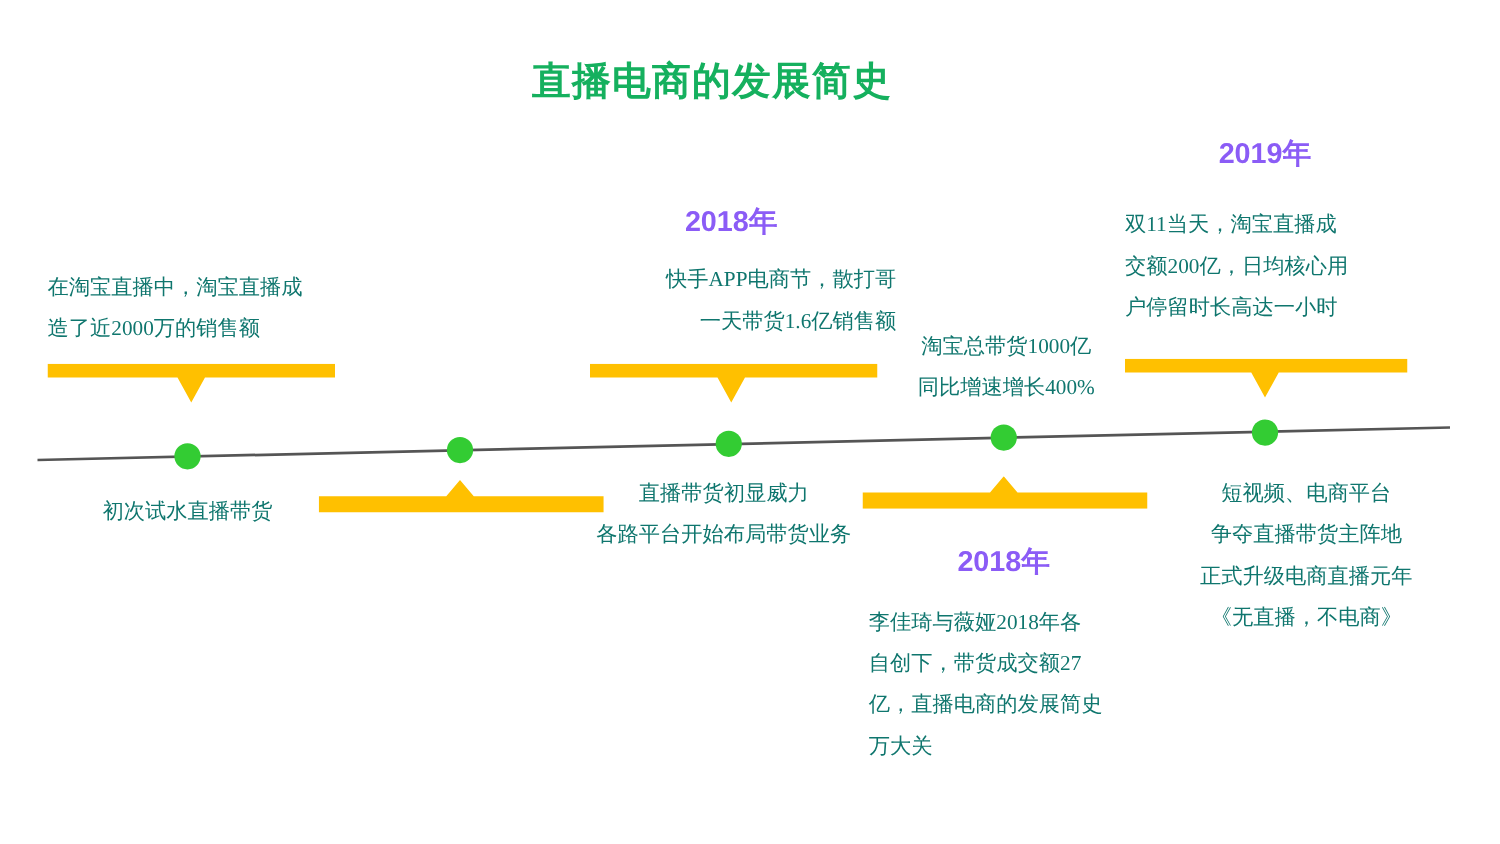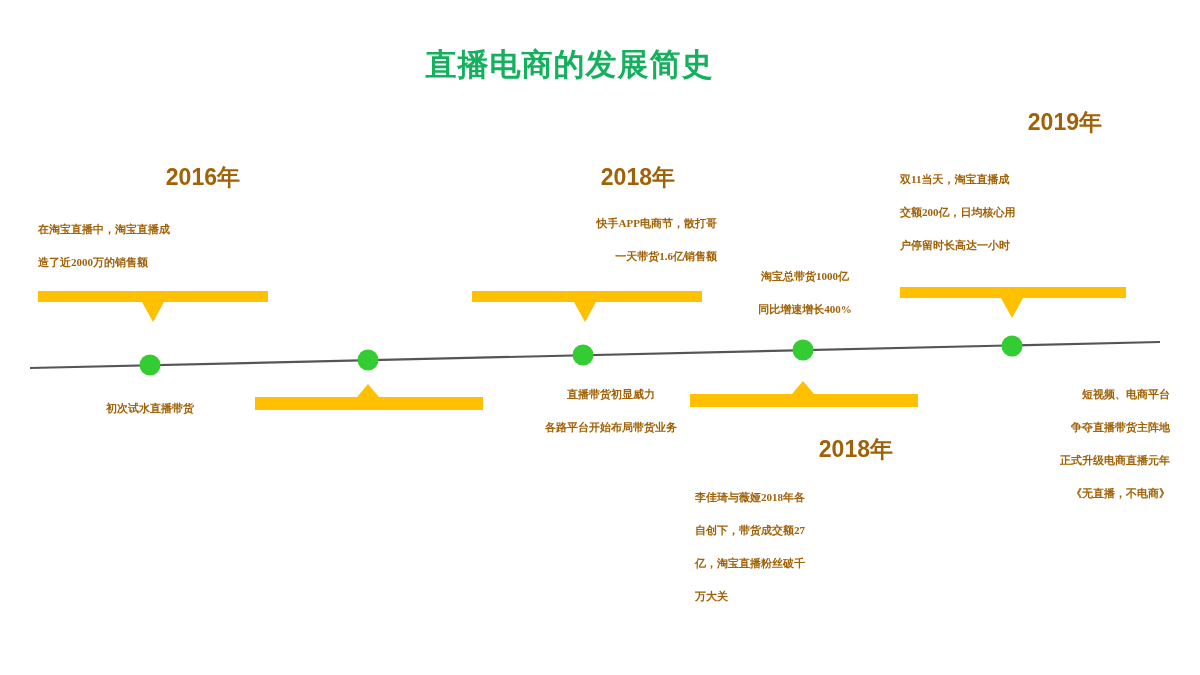--- a/index.html
+++ b/index.html
@@ -47,51 +47,49 @@
     width: 1200px;
     height: 50px;
   }
 
   
   .year {
     position: absolute;
     font-family: "Liberation Sans", "DejaVu Sans", sans-serif;
     font-weight: bold;
     font-size: 23px;
-    color: #a16207;
+    color: #8b5cf6;
     white-space: nowrap;
-    text-align: right;
+    text-align: center;
   }
 
   
   .desc {
     position: absolute;
-    font-size: 11px;
+    font-size: 17px;
     line-height: 33px;
-    color: #a16207;
+    color: #0f766e;
     white-space: pre-line;
-    font-weight: bold;
   }
   .desc.center { text-align: center; }
   .desc.left   { text-align: left; }
 
   
   .bracket {
     position: absolute;
   }
   .bracket svg { display: block; }
 </style>
 </head>
 <body>
 
 <div id="stage">
 
   <div class="title">直播电商的发展简史</div>
 
-  <div class="year" style="left:60px; top:162px; width:180px;">2016年</div>
 
   <div class="year" style="left:495px; top:162px; width:180px;">2018年</div>
 
   <div class="year" style="left:922px; top:107px; width:180px;">2019年</div>
 
   <div class="desc left" style="left:38px; top:213px; width:250px;">在淘宝直播中，淘宝直播成
 造了近2000万的销售额</div>
 
   <div class="desc left" style="left:472px; top:207px; width:245px;text-align:right;">快手APP电商节，散打哥
 一天带货1.6亿销售额</div>
@@ -122,27 +120,27 @@
     <line x1="30" y1="38" x2="1160" y2="12" stroke="#555555" stroke-width="2.2"></line>
     <circle cx="150" cy="35" r="10.5" fill="#33cc33"></circle>
     <circle cx="368" cy="30" r="10.5" fill="#33cc33"></circle>
     <circle cx="583" cy="25" r="10.5" fill="#33cc33"></circle>
     <circle cx="803" cy="20" r="10.5" fill="#33cc33"></circle>
     <circle cx="1012" cy="16" r="10.5" fill="#33cc33"></circle>
   </svg>
 
   <div class="desc center" style="left:40px; top:392px; width:220px;">初次试水直播带货</div>
 
-  <div class="desc center" style="left:491px; top:378px; width:240px;">直播带货初显威力
+  <div class="desc center" style="left:459px; top:378px; width:240px;">直播带货初显威力
 各路平台开始布局带货业务</div>
 
   <div class="desc center" style="left:710px; top:260px; width:190px;text-align:center;">淘宝总带货1000亿
 同比增速增长400%</div>
 
-  <div class="desc center" style="left:920px; top:378px; width:250px;text-align:right;">短视频、电商平台
+  <div class="desc center" style="left:920px; top:378px; width:250px;">短视频、电商平台
 争夺直播带货主阵地
 正式升级电商直播元年
 《无直播，不电商》</div>
 
   <div class="bracket" style="left:255px; top:384px;">
     <svg width="228" height="26" viewBox="0 0 228 26">
       <path d="M0 26 H228 V13 H124 L113 0 L102 13 H0 Z" fill="#FFC000"></path>
     </svg>
   </div>
 
@@ -151,16 +149,16 @@
       <path d="M0 26 H228 V13 H124 L113 0 L102 13 H0 Z" fill="#FFC000"></path>
     </svg>
   </div>
 
 
   <div class="year" style="left:713px; top:434px; width:180px;">2018年</div>
 
 
   <div class="desc left" style="left:695px; top:481px; width:230px;">李佳琦与薇娅2018年各
 自创下，带货成交额27
-亿，淘宝直播粉丝破千
+亿，直播电商的发展简史
 万大关</div>
 
 </div>
 
 </body></html>

